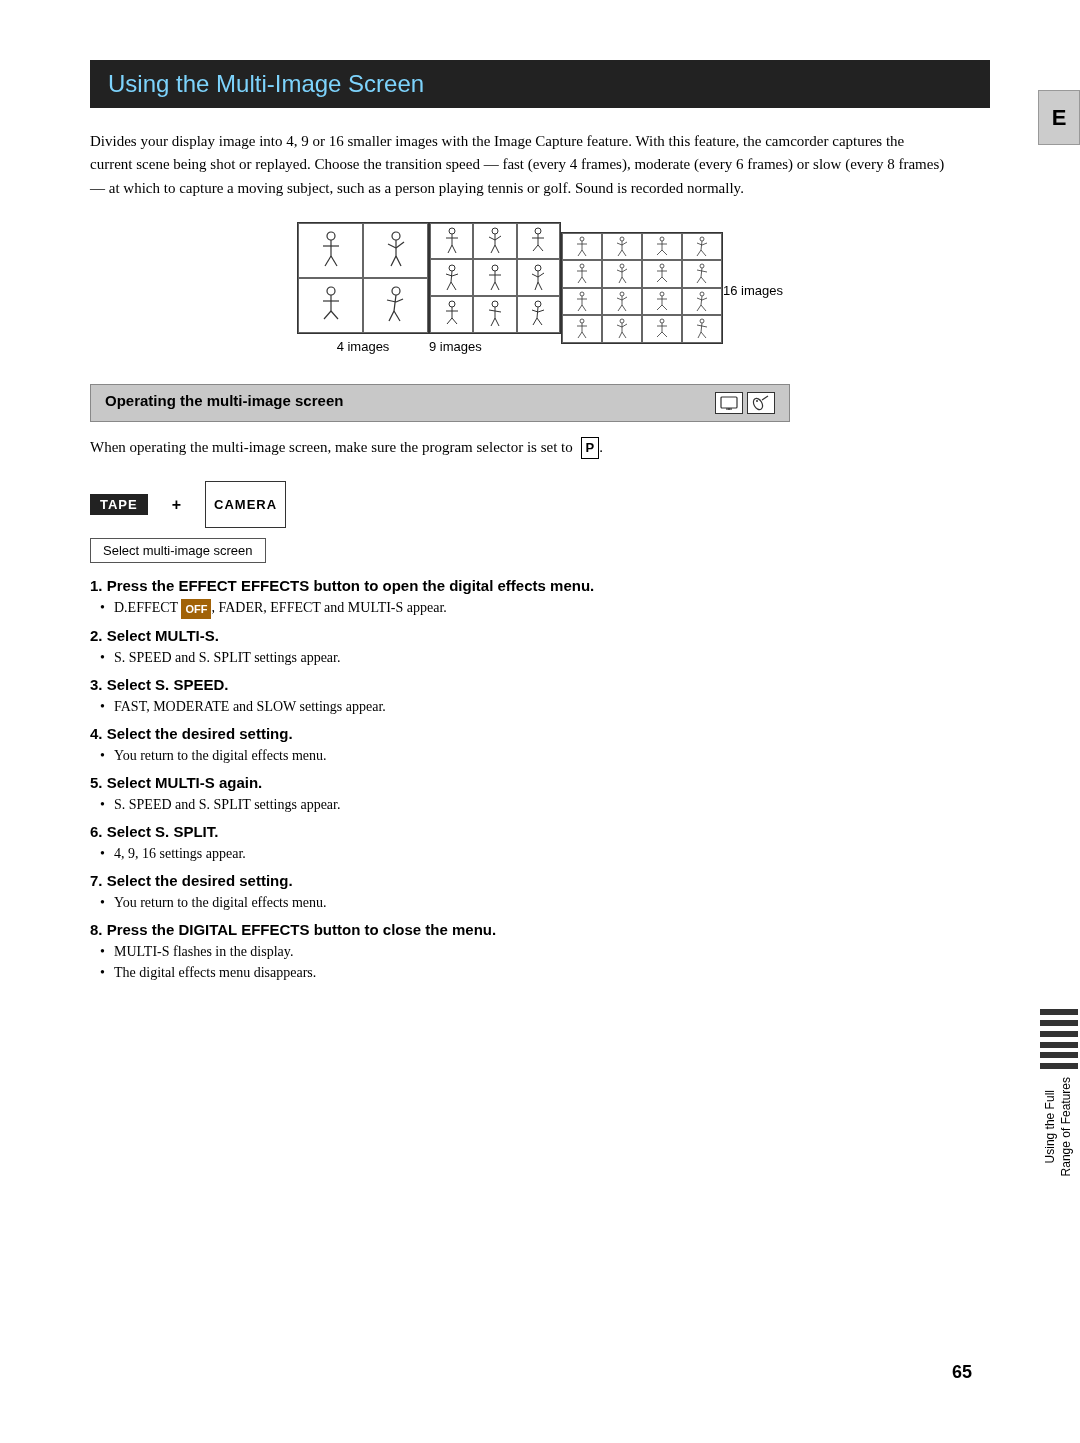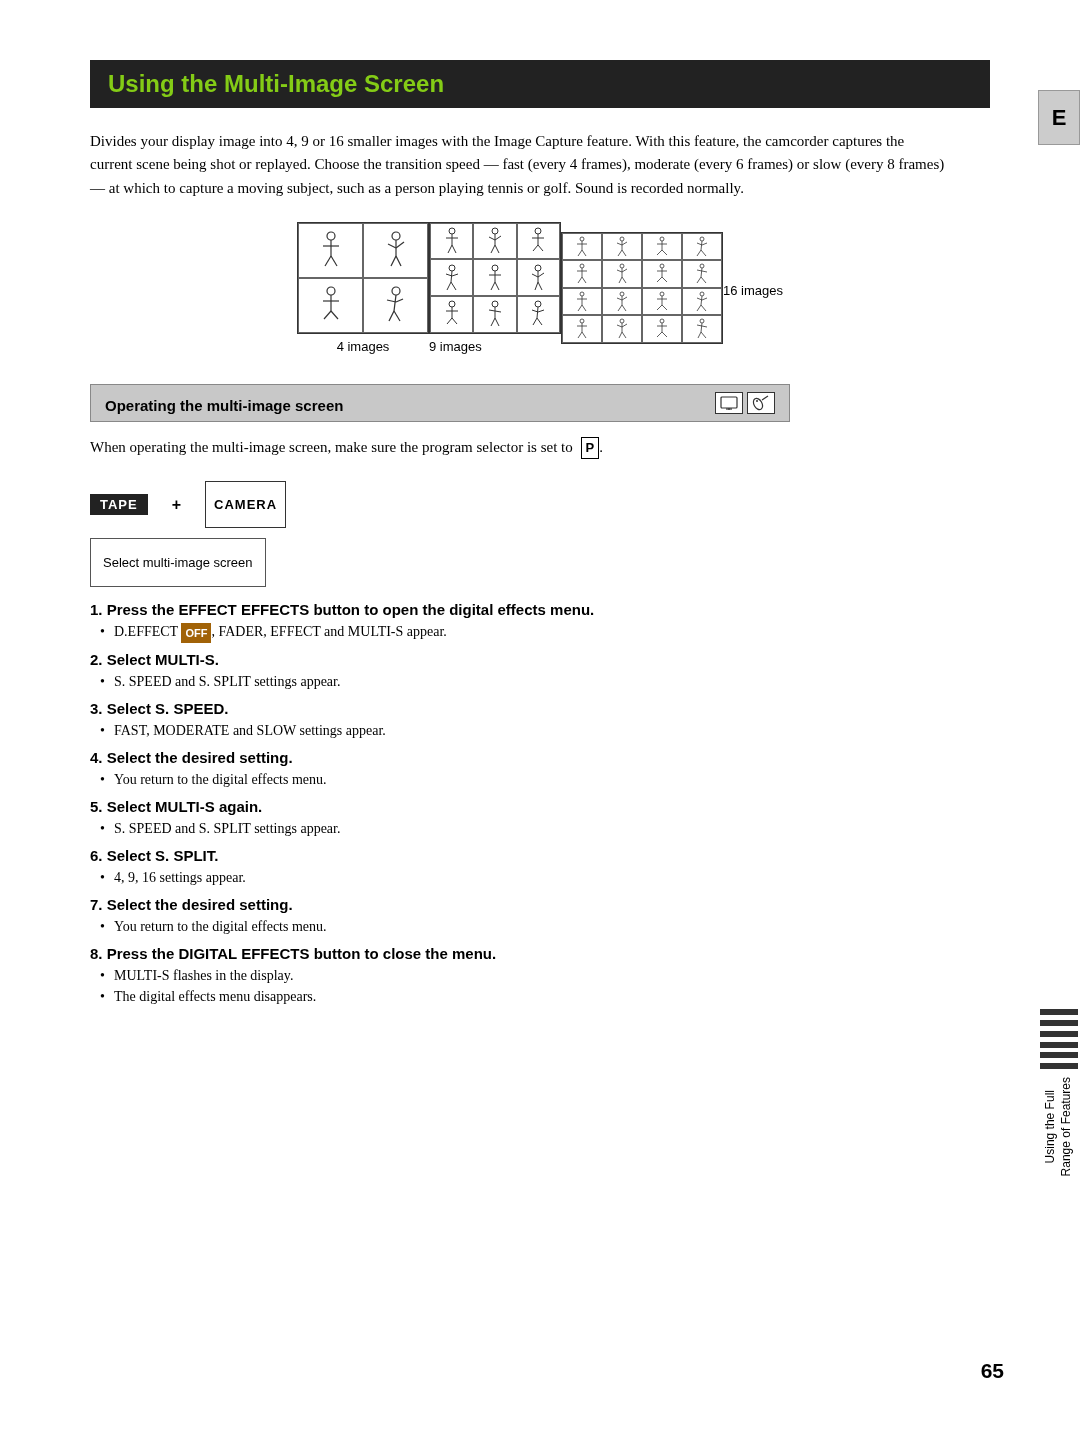--- a/index.html
+++ b/index.html
@@ -74,33 +74,33 @@
       font-size: 12px;
       font-family: Arial, sans-serif;
       line-height: 1.3;
       text-align: center;
     }
 
     
     .page-number {
       position: absolute;
       bottom: 60px;
-      right: 76px;
-      font-size: 21px;
+      right: 108px;
+      font-size: 18px;
       font-weight: bold;
       font-family: Arial, sans-serif;
     }
 
     
     .page-title {
       background: #222;
-      color: #84cc16;
+      color: #7dd3fc;
       padding: 10px 18px;
       font-size: 24px;
-      font-weight: bold;
+      font-weight: normal;
       font-family: Arial, sans-serif;
       margin-bottom: 22px;
       display: inline-block;
       width: 100%;
     }
 
     
     .body-text {
       font-size: 15px;
       line-height: 1.55;
@@ -173,21 +173,21 @@
 
     
     .section-header {
       background: #c8c8c8;
       border: 1.5px solid #888;
       padding: 7px 14px;
       font-size: 15px;
       font-weight: bold;
       font-family: Arial, sans-serif;
       display: flex;
-      align-items: flex-end;
+      align-items: flex-start;
       justify-content: space-between;
       max-width: 700px;
       margin-bottom: 14px;
     }
 
     .section-header-icons {
       display: flex;
       gap: 4px;
       align-items: center;
     }
@@ -234,21 +234,21 @@
 
     .plus-sign {
       font-size: 16px;
       font-weight: bold;
       font-family: Arial, sans-serif;
     }
 
     
     .select-box {
       border: 1.5px solid #555;
-      padding: 16px 12px;
+      padding: 4px 12px;
       font-size: 13px;
       font-family: Arial, sans-serif;
       display: inline-block;
       margin-bottom: 14px;
     }
 
     
     .steps {
       margin-left: 0;
       max-width: 860px;

